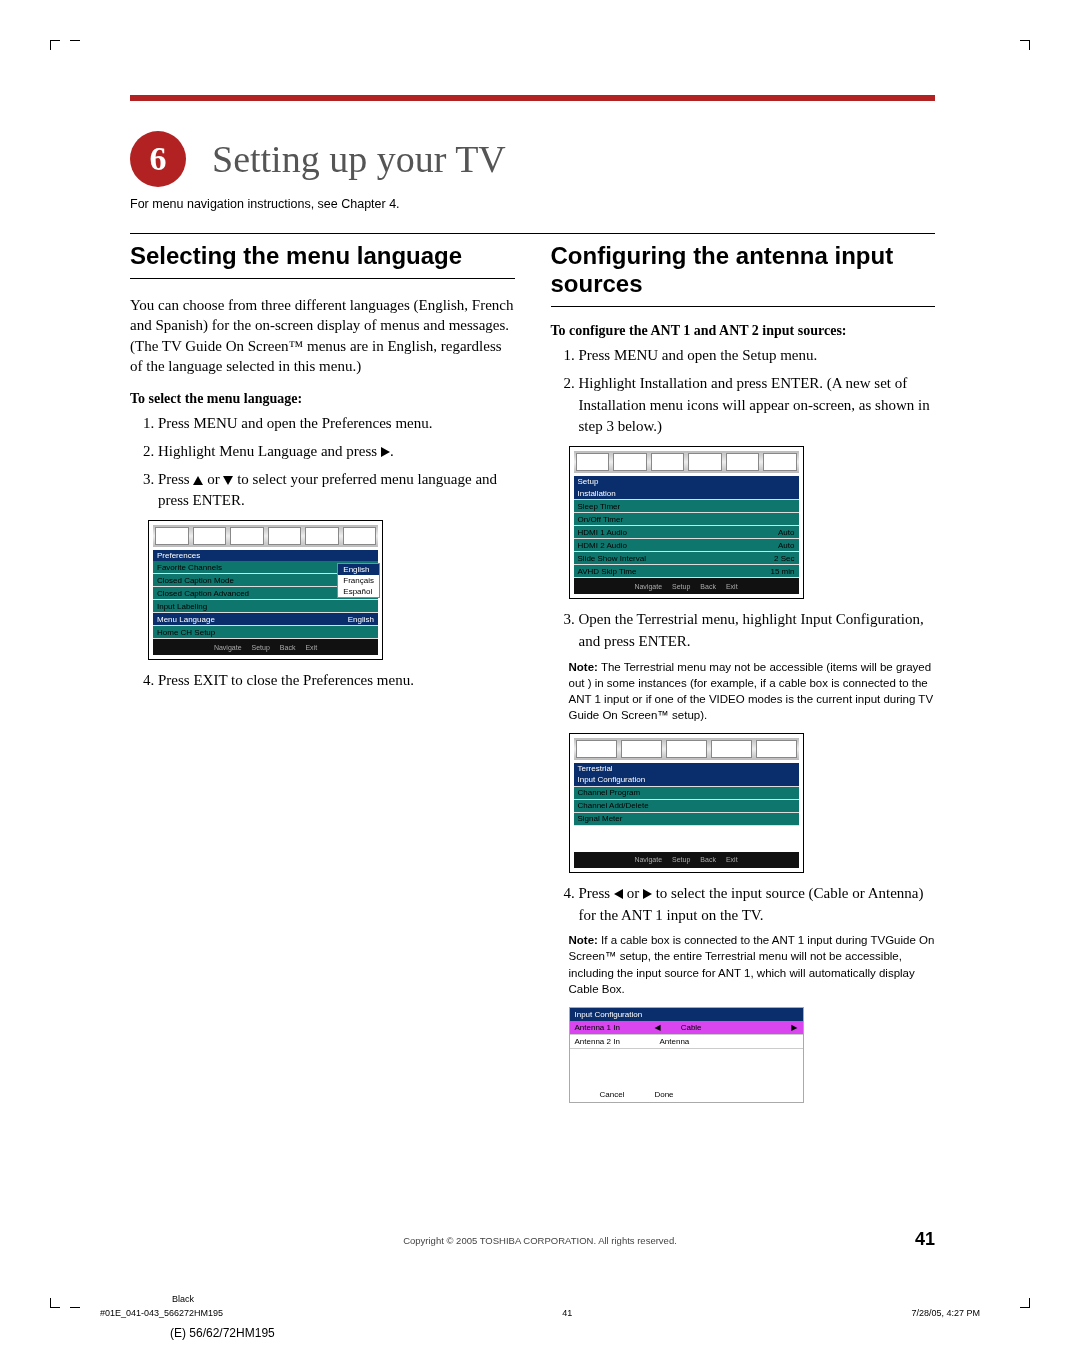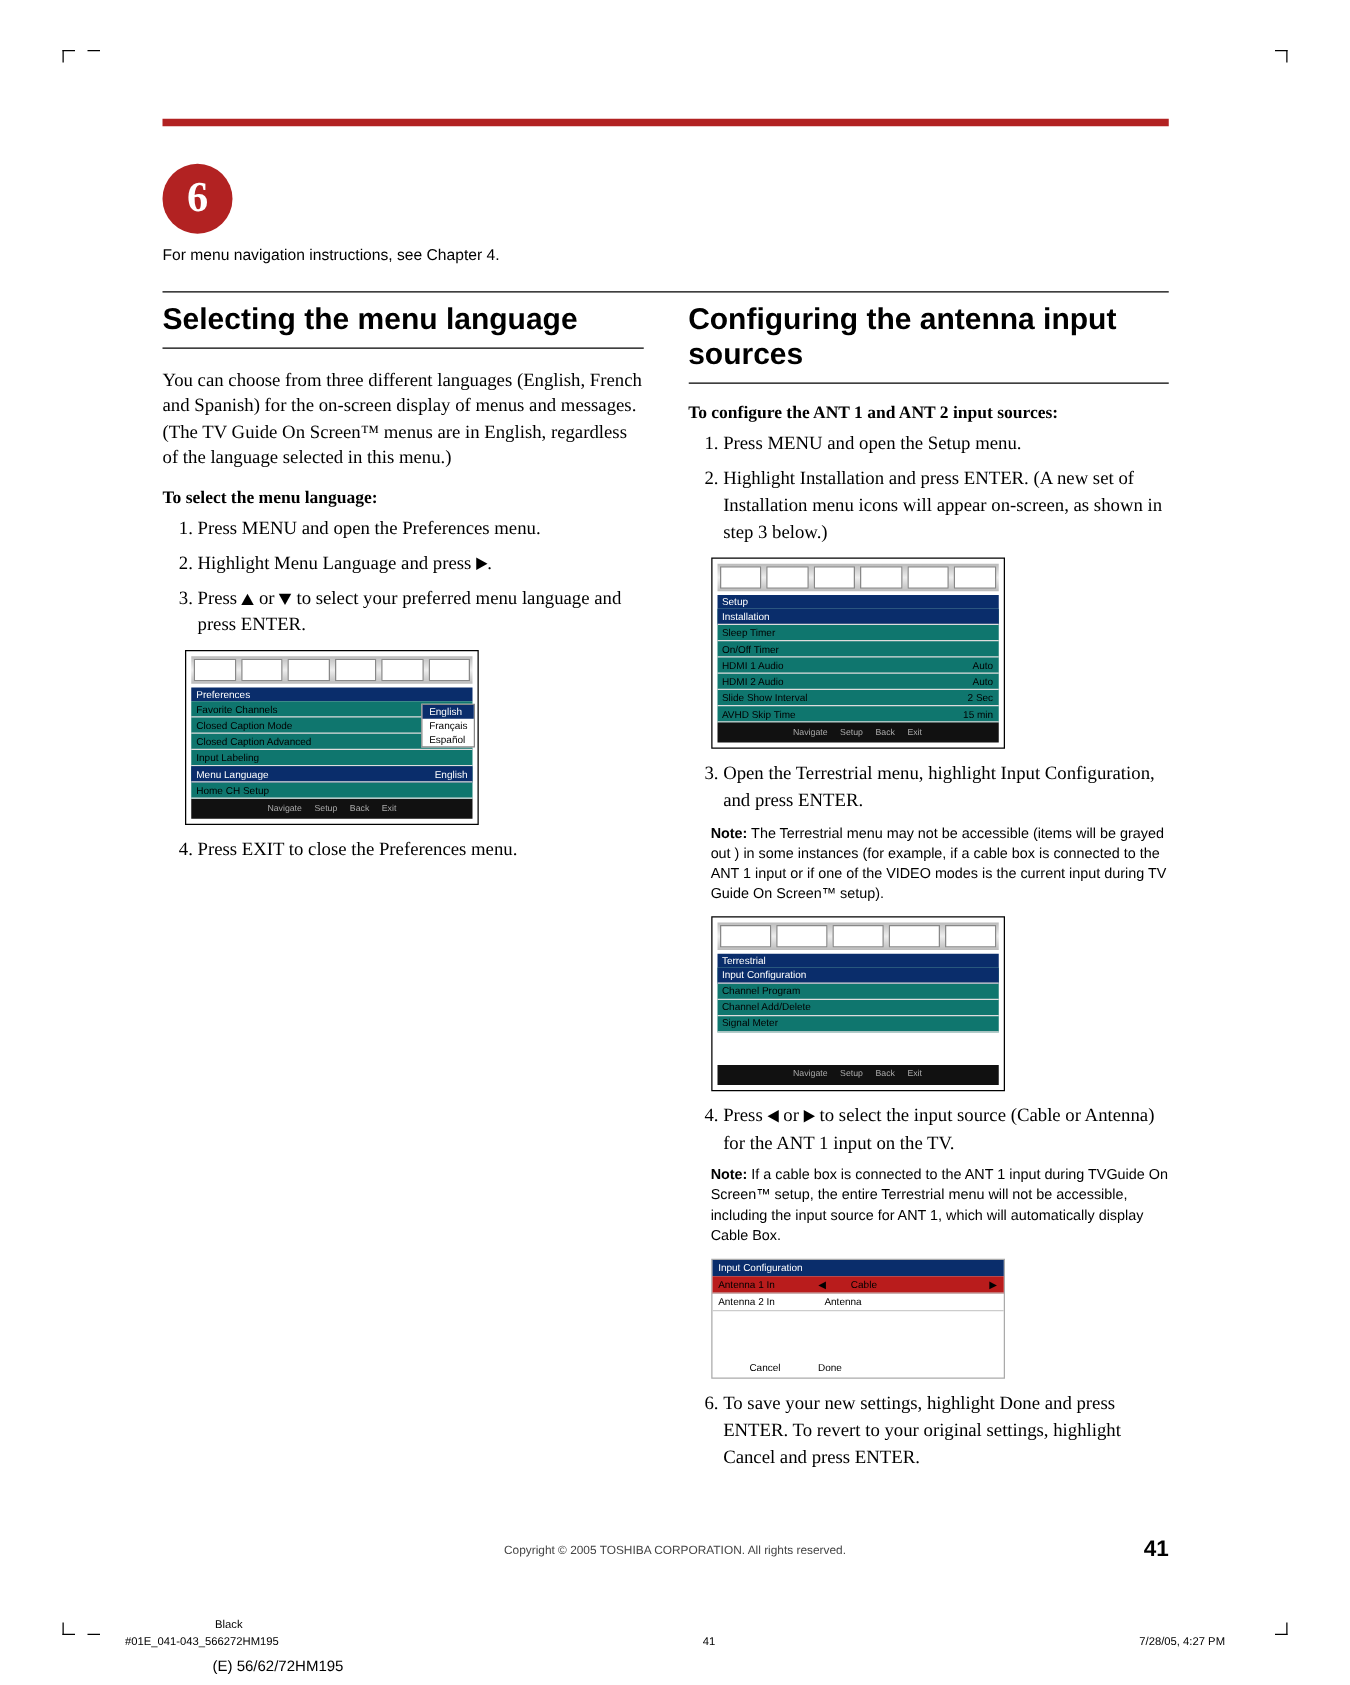--- a/index.html
+++ b/index.html
@@ -35,21 +35,21 @@
   .blue-bar { background:#0a2d6b; color:#fff; font:8px Arial; padding:1px 4px; }
   .menu-rows { background:#0f766e; }
   .menu-rows .row { font:8px Arial; padding:1.5px 4px; border-bottom:1px solid #ddd; display:flex; justify-content:space-between;}
   .menu-rows .row.sel { background:#0a2d6b; color:#fff;}
   .dark-strip { background:#111; height:16px; display:flex; gap:10px; align-items:center; justify-content:center; font:7px Arial; color:#aaa;}
   .shot-b { width:235px; margin:8px 0 10px 18px; }
   .input-cfg { border:1px solid #aaa; background:#fff; font:8px Arial;}
   .input-cfg .hdr { background:#0a2d6b; color:#fff; padding:2px 5px;}
   .input-cfg .r { display:flex; padding:2px 5px; border-bottom:1px solid #ccc;}
   .input-cfg .r span:first-child { width:60px;}
-  .input-cfg .r.sel { background:#b91c1c;}
+  .input-cfg .r.sel { background:#d946ef;}
   .cancel-done { display:flex; gap:30px; padding:3px 30px; font:8px Arial;margin-top:38px;}
   .page-num { position:absolute; bottom:98px; right:145px; font:bold 18px Arial; }
   .copyright { position:absolute; bottom:102px; left:0; right:0; text-align:center; font:9.5px Arial; color:#444;}
   .print-bottom { position:absolute; bottom:30px; left:100px; right:100px; font:9px Arial; display:flex; justify-content:space-between;}
   .print-bottom .mid { flex:1; text-align:center;}
   .model { position:absolute; bottom:8px; left:170px; font:12px Arial;}
   .black-lbl { position:absolute; bottom:44px; left:172px; font:9px Arial;}
   .tri { display:inline-block; width:0; height:0; vertical-align:middle;}
   .tri-r { border-top:5px solid transparent; border-bottom:5px solid transparent; border-left:9px solid #000;}
   .tri-l { border-top:5px solid transparent; border-bottom:5px solid transparent; border-right:9px solid #000;}
@@ -64,20 +64,21 @@
   <div class="crop-tl-extra"></div>
   <div class="crop-tr"></div>
   <div class="crop-bl-left"></div>
   <div class="crop-bl-extra"></div>
   <div class="crop-br-right"></div>
 
   <div class="content">
     <div class="red-bar"></div>
     <div class="chapter-row">
       <div class="circle">6</div>
+      <div class="chapter-title">Setting up your TV</div>
     </div>
     <div class="intro-note">For menu navigation instructions, see Chapter 4.</div>
     <hr class="rule">
 
     <div class="columns">
 
       <div class="col">
         <h2 class="section">Selecting the menu language</h2>
         <hr class="thin-rule">
         <p class="body">You can choose from three different languages (English, French and Spanish) for the on-screen display of menus and messages. (The TV Guide On Screen™ menus are in English, regardless of the language selected in this menu.)</p>
@@ -259,23 +260,20 @@
                 <span>Antenna 2 In</span>
                 <span style="margin-left:25px">Antenna</span>
               </div>
             <div class="cancel-done">
               <span>Cancel</span>
               <span>Done</span>
             </div>
           </div>
         </div>
 
-        <ol class="steps" start="6">
-          <li>To save your new settings, highlight Done and press ENTER. To revert to your original settings, highlight Cancel and press ENTER.</li>
-        </ol>
       </div>
     </div>
   </div>
 
   <div class="copyright">Copyright © 2005 TOSHIBA CORPORATION. All rights reserved.</div>
   <div class="page-num">41</div>
 
   <div class="print-bottom">
     <span>#01E_041-043_566272HM195</span>
     <span class="mid">41</span>

